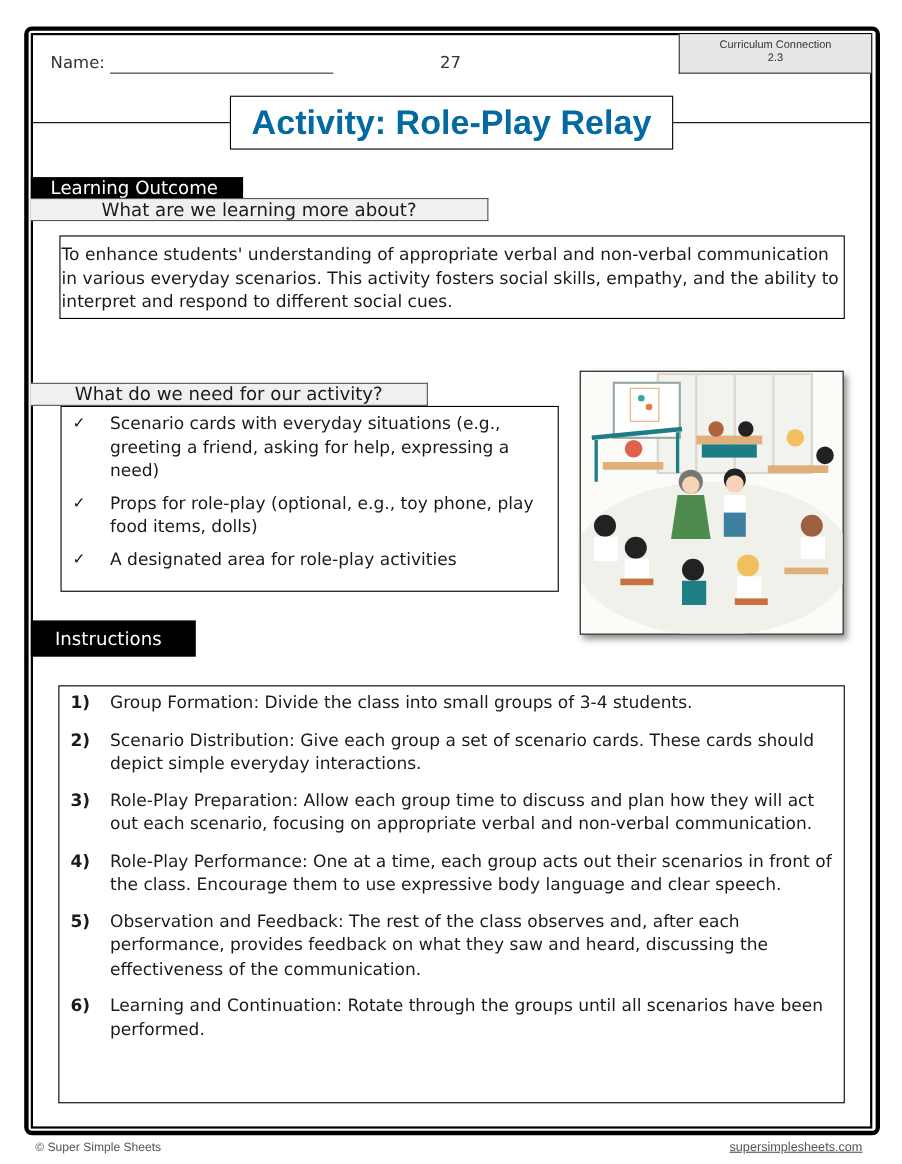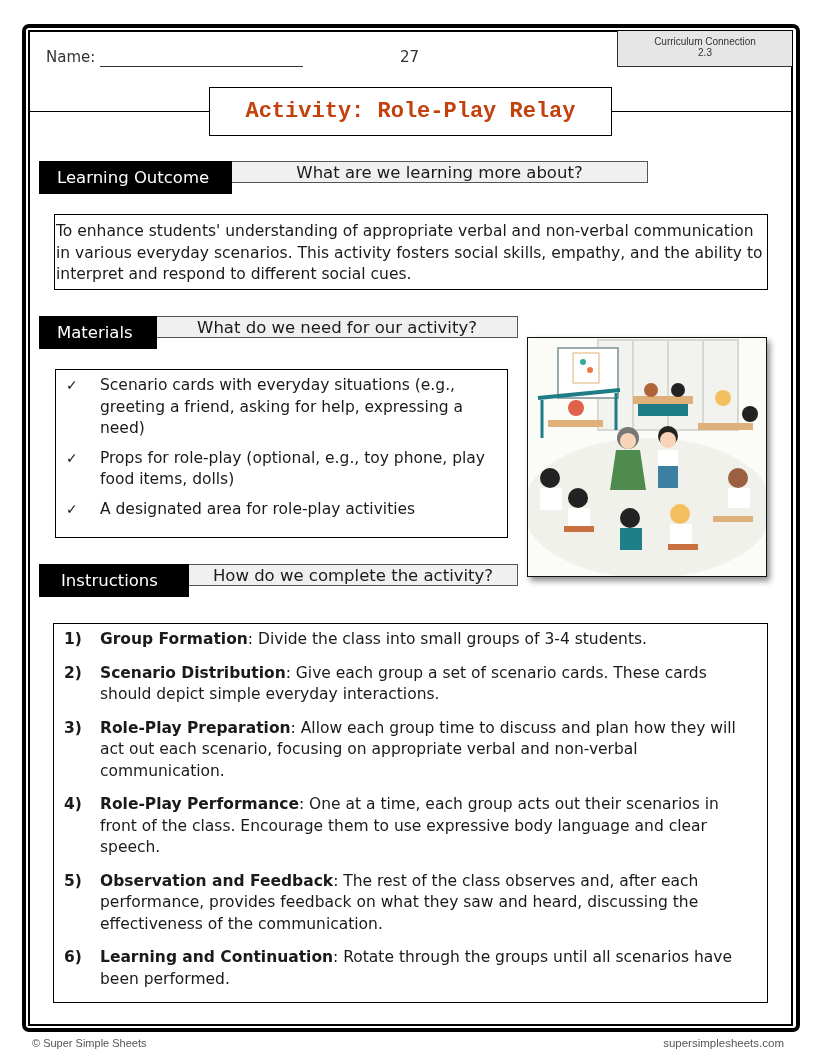--- a/index.html
+++ b/index.html
@@ -25,24 +25,24 @@
     text-align: center; font-family: "Liberation Sans", sans-serif; font-size: 10px; color: #333;
     padding-top: 5px; line-height: 11px;
   }
   .curriculum-title { display: block; }
 
   .title-rule { position: absolute; left: 30px; top: 111px; width: 761px; border-top: 1.5px solid #000; }
   .title-box {
     position: absolute; left: 209px; top: 87px; width: 403px; height: 49px;
     background: #fff; border: 1.5px solid #000;
     display: flex; align-items: center; justify-content: center;
-    font-family: Liberation Mono, monospace; font-weight: bold; font-size: 22px; color: #c2410c;
-  }
-
-  .section-header { position: absolute; left: 39px; height: 33px; display: flex; }
+    font-family: Liberation Sans, sans-serif; font-weight: bold; font-size: 31px; color: #0369a1;
+  }
+
+  .section-header { position: absolute; left: 28px; height: 33px; display: flex; flex-direction: column; }
   .section-label {
     background: #000; color: #fff; font-size: 16.5px; height: 33px;
     display: flex; align-items: center; padding-left: 18px;
   }
   .section-question {
     background: #f0f0f0; color: #1a1a1a; font-size: 16.5px; height: 22px;
     border-top: 1px solid #555; border-right: 1.5px solid #555; border-bottom: 1px solid #555;
     display: flex; align-items: center; justify-content: center;
   }
 
@@ -61,24 +61,24 @@
   .activity-image {
     position: absolute; left: 527px; top: 337px; width: 240px; height: 240px;
     border: 1.5px solid #111; background: #fbfbf7; overflow: hidden;
     box-shadow: 3px 4px 6px rgba(0,0,0,0.45);
   }
 
   .instructions-box { left: 53px; top: 623px; width: 715px; height: 380px; padding: 5px 10px 0 10px; }
   .step { display: flex; margin-bottom: 12px; }
   .step-num { width: 36px; flex-shrink: 0; font-weight: bold; }
   .step-text { flex: 1; }
-  .step-title { font-weight: bold; }
+  .step-title { font-weight: normal; }
 
   .footer-left { position: absolute; left: 32px; top: 1037px; font-family: "Liberation Sans", sans-serif; font-size: 11px; color: #555; }
-  .footer-right { position: absolute; right: 36px; top: 1037px; font-family: "Liberation Sans", sans-serif; font-size: 11.5px; color: #555; }
+  .footer-right { position: absolute; right: 36px; top: 1037px; font-family: "Liberation Sans", sans-serif; font-size: 11.5px; color: #555; text-decoration: underline; }
 </style>
 </head>
 <body>
 
 <div class="outer-border"></div>
 <div class="inner-border"></div>
 
 <span class="name-label">Name:</span>
 <div class="name-line"></div>
 <span class="page-number">27</span>
@@ -91,22 +91,21 @@
 <div class="title-rule"></div>
 <div class="title-box">Activity: Role-Play Relay</div>
 
 <div class="section-header" style="top:161px;">
   <div class="section-label" style="width:193px;">Learning Outcome</div>
   <div class="section-question" style="width:416px;">What are we learning more about?</div>
 </div>
 <div class="content-box outcome-box">To enhance students' understanding of appropriate verbal and non-verbal communication in various everyday scenarios. This activity fosters social skills, empathy, and the ability to interpret and respond to different social cues.</div>
 
 <div class="section-header" style="top:316px;">
-  <div class="section-label" style="width:118px;">Materials</div>
-  <div class="section-question" style="width:361px;">What do we need for our activity?</div>
+  <div class="section-question" style="width:361px;margin-top:32px;">What do we need for our activity?</div>
 </div>
 <div class="content-box materials-box">
   <div class="mat-item">
     <span class="mat-check">✓</span>
     <span class="mat-text">Scenario cards with everyday situations (e.g., greeting a friend, asking for help, expressing a need)</span>
   </div>
   <div class="mat-item">
     <span class="mat-check">✓</span>
     <span class="mat-text">Props for role-play (optional, e.g., toy phone, play food items, dolls)</span>
   </div>
@@ -163,21 +162,20 @@
     <rect x="142" y="186" width="22" height="20" fill="#fff"></rect>
     <rect x="140" y="206" width="30" height="6" fill="#c9713e"></rect>
     <circle cx="210" cy="140" r="10" fill="#9a6040"></circle>
     <rect x="200" y="150" width="22" height="20" fill="#fff"></rect>
     <rect x="185" y="178" width="40" height="6" fill="#e0b07a"></rect>
   </svg>
 </div>
 
 <div class="section-header" style="top:564px;">
   <div class="section-label" style="width:150px; padding-left:22px;">Instructions</div>
-  <div class="section-question" style="width:329px;">How do we complete the activity?</div>
 </div>
 <div class="content-box instructions-box">
   <div class="step">
     <span class="step-num">1)</span>
     <span class="step-text"><span class="step-title">Group Formation</span><span>: Divide the class into small groups of 3-4 students.</span></span>
   </div>
   <div class="step">
     <span class="step-num">2)</span>
     <span class="step-text"><span class="step-title">Scenario Distribution</span><span>: Give each group a set of scenario cards. These cards should depict simple everyday interactions.</span></span>
   </div>

